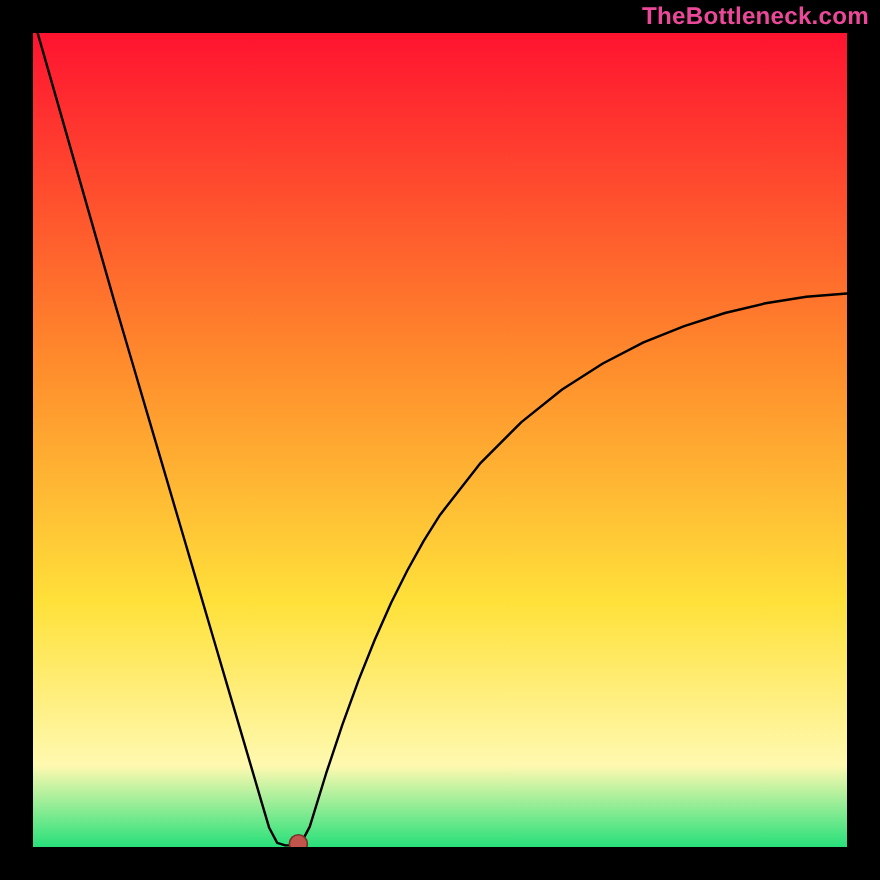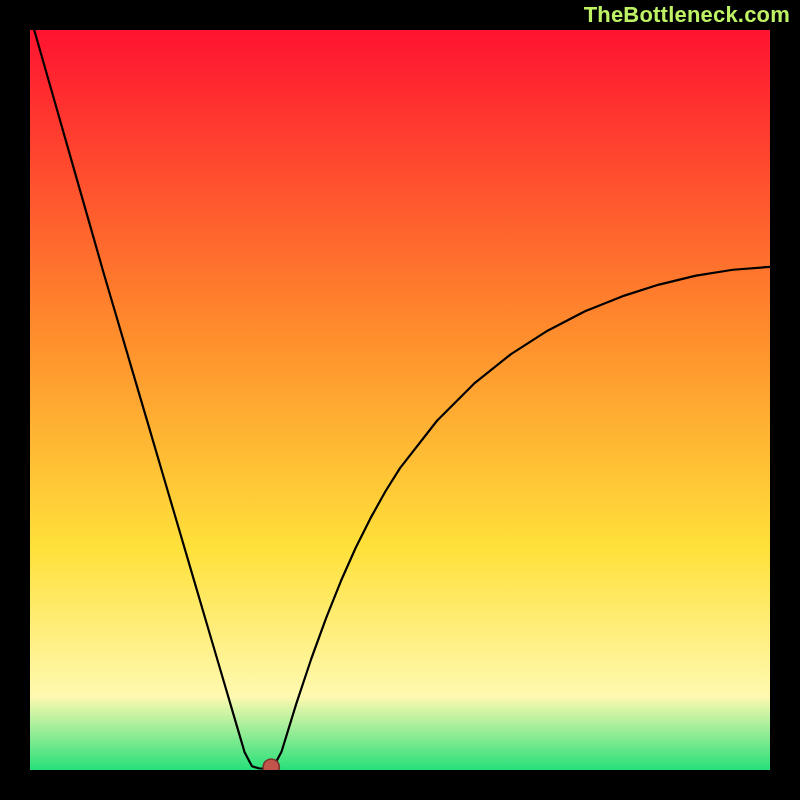--- a/index.html
+++ b/index.html
@@ -14,21 +14,21 @@
   .stage {
     position: relative;
     width: 800px;
     height: 800px;
     background: #000;
   }
   .watermark {
     position: absolute;
     top: 2px;
     right: 10px;
-    color: #bef264;
+    color: #ec4899;
     font-size: 22px;
     font-weight: 600;
     letter-spacing: 0.2px;
     user-select: none;
   }
   .plot-wrap {
     position: absolute;
     left: 30px;
     top: 30px;
     width: 740px;

